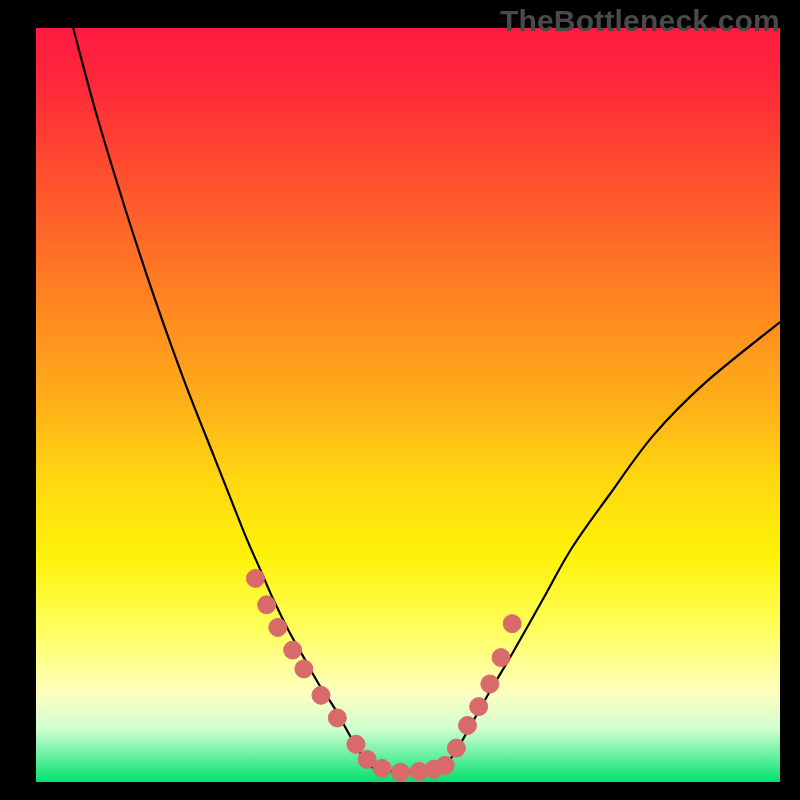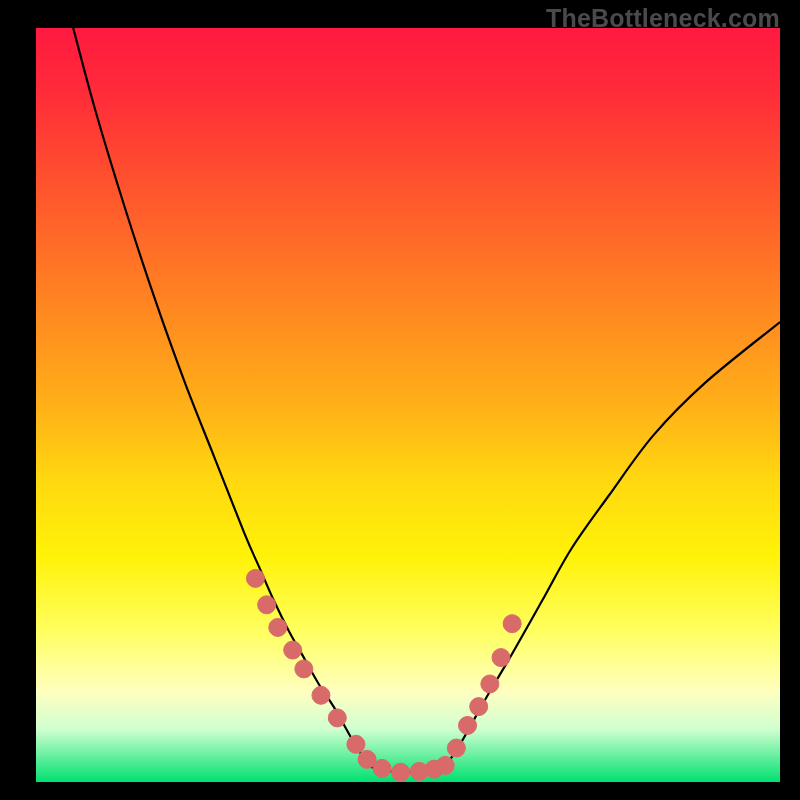--- a/index.html
+++ b/index.html
@@ -29,21 +29,21 @@
       #ffffc0 88%,
       #d0ffd0 93%,
       #00e070 100%
     );
   }
   .watermark {
     position: absolute;
     top: 4px;
     right: 20px;
     font-family: Arial, Helvetica, sans-serif;
-    font-size: 25px;
+    font-size: 30px;
     font-weight: 600;
     color: #4a4a4a;
     letter-spacing: 0.2px;
   }
   svg.curve {
     position: absolute;
     left: 0; top: 0;
     width: 744px; height: 754px;
   }
   .dot {

